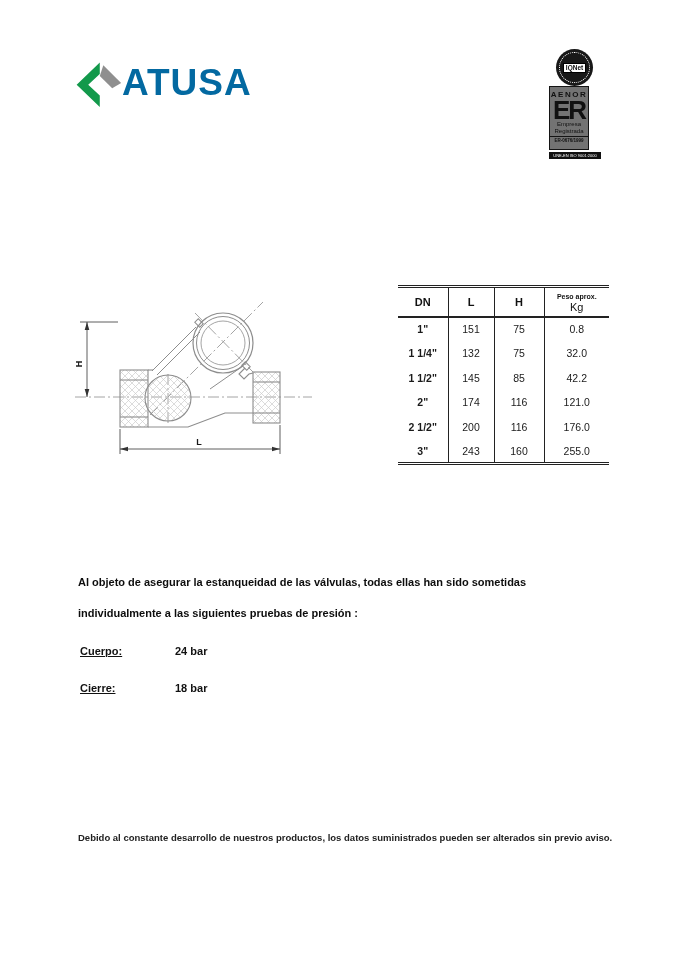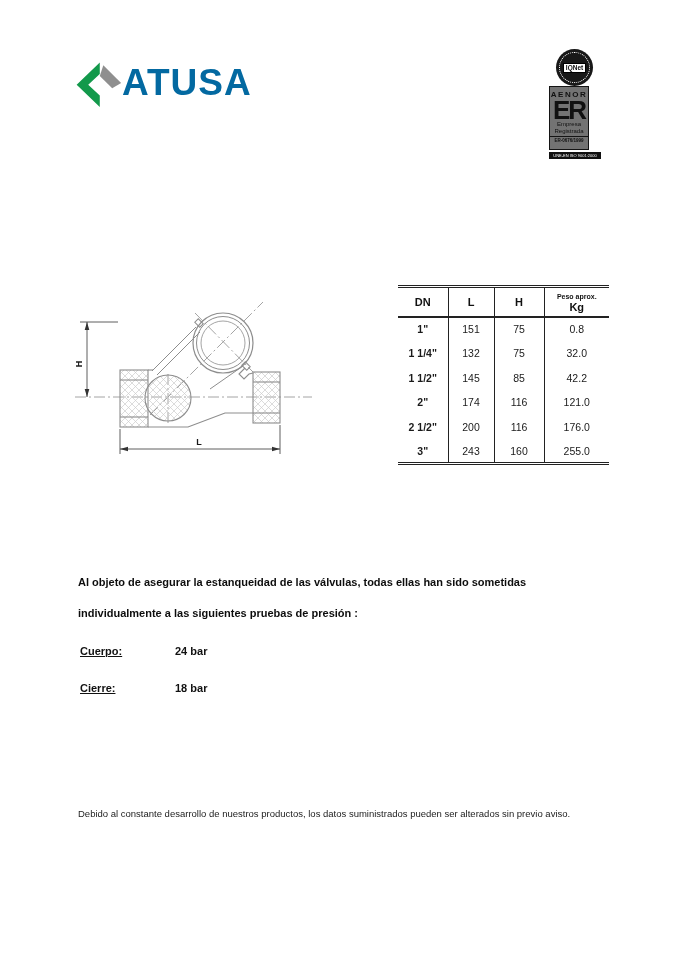--- a/index.html
+++ b/index.html
@@ -40,32 +40,32 @@
   .dim-table-wrap { position:absolute; left:398px; top:285px; }
   table.dims { border-collapse:collapse; table-layout:fixed; width:211px;
     border-top:3px double #222; border-bottom:3px double #222; }
   table.dims th, table.dims td { text-align:center; vertical-align:middle;
     border-right:1px solid #222; padding:0; }
   table.dims th:last-child, table.dims td:last-child { border-right:none; }
   table.dims thead th { border-bottom:2px solid #222; height:30px; font-size:11px; font-weight:bold; }
   table.dims tbody td { height:24.5px; font-size:10.5px; font-weight:normal; color:#1a1a1a; }
   table.dims tbody td.dn { font-weight:bold; }
   .peso-top { font-size:7px; font-weight:bold; line-height:8px; margin-top:2px; }
-  .peso-bottom { font-size:11px; font-weight:bold; line-height:12px;text-align:center; }
+  .peso-bottom { font-size:11px; font-weight:normal; line-height:12px;text-align:center; }
 
   
   .drawing { position:absolute; left:62px; top:292px; }
   .drawing text { font-family:"Liberation Sans", sans-serif; font-size:9px; font-weight:bold; fill:#1a1a1a; }
 
   
   .para { position:absolute; left:78px; width:530px; font-size:11px; font-weight:bold; color:#0d0d0d; }
   .test-label { position:absolute; left:80px; font-size:11px; font-weight:bold;text-decoration:underline; }
   .test-value { position:absolute; left:175px; font-size:11px; font-weight:bold; }
-  .footer-note { position:absolute; left:78px; top:808px; width:540px;
-    font-size:9.5px; font-weight:normal; color:#222; }
+  .footer-note { position:absolute; left:78px; top:832px; width:540px;
+    font-size:9.5px; font-weight:bold; color:#222; }
 </style>
 </head>
 <body>
 
 <div class="page">
 
   <div class="logo-block">
     <svg class="logo-icon" viewBox="0 0 54 56">
       <polygon points="3,30 29,5 29,18 16,30 29,42 29,55" fill="#12994b"></polygon>
       <polygon points="33,8 53,28 43,34 29,20" fill="#8f8f8f"></polygon>

